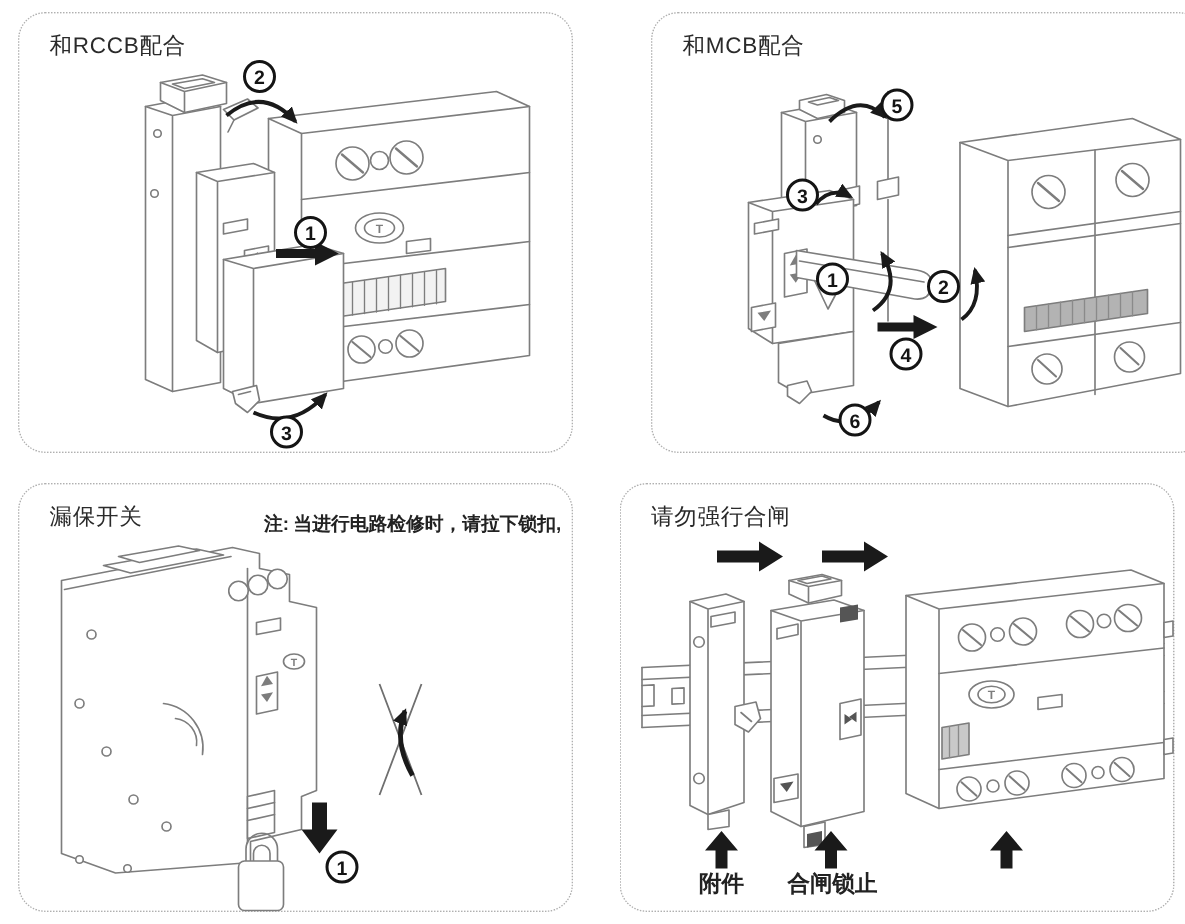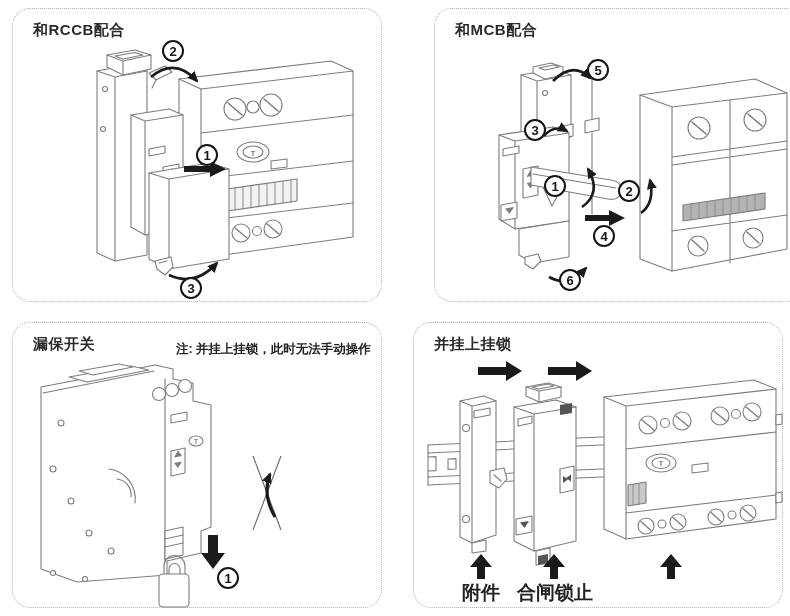--- a/index.html
+++ b/index.html
@@ -3,29 +3,29 @@
 <meta charset="utf-8">
 <style>
   html,body{margin:0;padding:0}
   body{width:790px;height:616px;position:relative;background:#ffffff;overflow:hidden;
        font-family:"Liberation Sans",sans-serif}
   .panel{position:absolute;border:1.5px dotted #b0b0b0;border-radius:18px;background:#fff;box-sizing:border-box}
   #panel-rccb{left:12px;top:8px;width:370px;height:294px}
   #panel-mcb{left:434px;top:8px;width:370px;height:294px}
   #panel-lock{left:12px;top:322px;width:370px;height:286px}
   #panel-fitting{left:413px;top:322px;width:370px;height:286px}
-  .panel-title{position:absolute;left:20px;top:12px;font-size:15px;font-weight:bold;color:#2a2a2a;letter-spacing:.5px}
+  .panel-title{position:absolute;left:20px;top:12px;font-size:15px;font-weight:normal;color:#2a2a2a;letter-spacing:.5px}
   .art{position:absolute;left:0;top:0}
   .marker{position:absolute;width:22px;height:22px;box-sizing:border-box;border:2.5px solid #141414;border-radius:50%;
           background:#fff;color:#141414;font-weight:bold;font-size:13px;display:flex;align-items:center;justify-content:center}
   .note{position:absolute;left:163px;top:18px;display:flex;font-size:12.5px;font-weight:bold;color:#222;line-height:17px}
   .note-prefix{margin-right:3px;flex:none}
   .note-lines div:nth-child(2){padding-left:3px}
   .note-lines div:nth-child(3){padding-left:6px}
-  .bottom-label{position:absolute;top:257px;transform:translateX(-50%);font-size:19px;font-weight:bold;color:#222;white-space:nowrap}
+  .bottom-label{position:absolute;top:257px;transform:translateX(-50%);font-size:15px;font-weight:bold;color:#222;white-space:nowrap}
   svg text{font-family:"Liberation Sans",sans-serif;font-weight:bold}
 </style>
 </head>
 <body>
 
 <div class="panel" id="panel-rccb">
   <svg class="art" width="370" height="294" viewBox="0 0 370 294">
     <defs>
       <marker id="ah1" markerUnits="userSpaceOnUse" markerWidth="14" markerHeight="12" refX="9" refY="5" orient="auto">
         <path d="M0,0 L11,5 L0,10 Z" fill="#1a1a1a"></path>
@@ -199,21 +199,21 @@
     <g>
       <path d="M195,212 L205,212 L205,230 L212,230 L200,246 L188,230 L195,230 Z" fill="#1a1a1a" stroke="none"></path>
       <path d="M240,133 L268,207 M268,133 L240,207" stroke="#6f6f6f" stroke-width="1.2" fill="none"></path>
       <path d="M262,194 Q249,171 257,151" stroke="#1a1a1a" stroke-width="3.2" fill="none" marker-end="url(#ah3)"></path>
     </g>
   </svg>
   <div class="panel-title">漏保开关</div>
   <div class="note">
     <span class="note-prefix">注:</span>
     <div class="note-lines">
-      <div>并挂上挂锁，此时无法手动操作</div>
+      <div>当进行电路检修时，请拉下锁扣,</div>
     </div>
   </div>
   <div class="marker" style="left:204px;top:244px">1</div>
 </div>
 
 <div class="panel" id="panel-fitting">
   <svg class="art" width="370" height="286" viewBox="0 0 370 286">
     <g stroke="#7d7d7d" fill="#ffffff" stroke-width="1.1" stroke-linejoin="round" stroke-linecap="round">
 
       <path d="M14,122 L362,106 M14,130 L362,114 M14,154 L362,138 M14,162 L362,146" fill="none"></path>
@@ -286,16 +286,16 @@
       </g>
     </g>
     <g fill="#1a1a1a" stroke="none">
       <path d="M64,44 L92,44 L92,38 L108,48 L92,58 L92,52 L64,52 Z"></path>
       <path d="M134,44 L162,44 L162,38 L178,48 L162,58 L162,52 L134,52 Z"></path>
       <path d="M63,256 L63,244 L56,244 L67,231 L78,244 L71,244 L71,256 Z"></path>
       <path d="M136,256 L136,244 L129,244 L140,231 L151,244 L144,244 L144,256 Z"></path>
       <path d="M253,256 L253,244 L246,244 L257,231 L268,244 L261,244 L261,256 Z"></path>
     </g>
   </svg>
-  <div class="panel-title">并挂上挂锁</div>
+  <div class="panel-title">请勿强行合闸</div>
   <div class="bottom-label" style="left:67px">附件</div>
   <div class="bottom-label" style="left:141px">合闸锁止</div>
 </div>
 
 </body></html>

